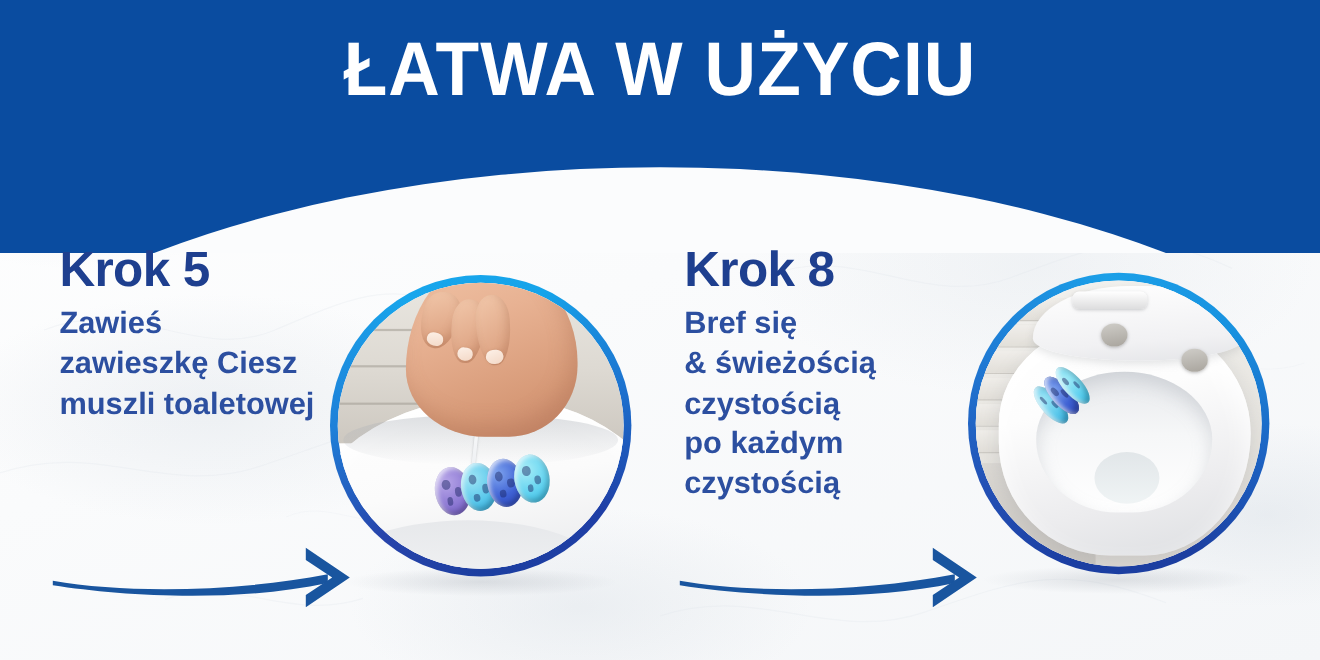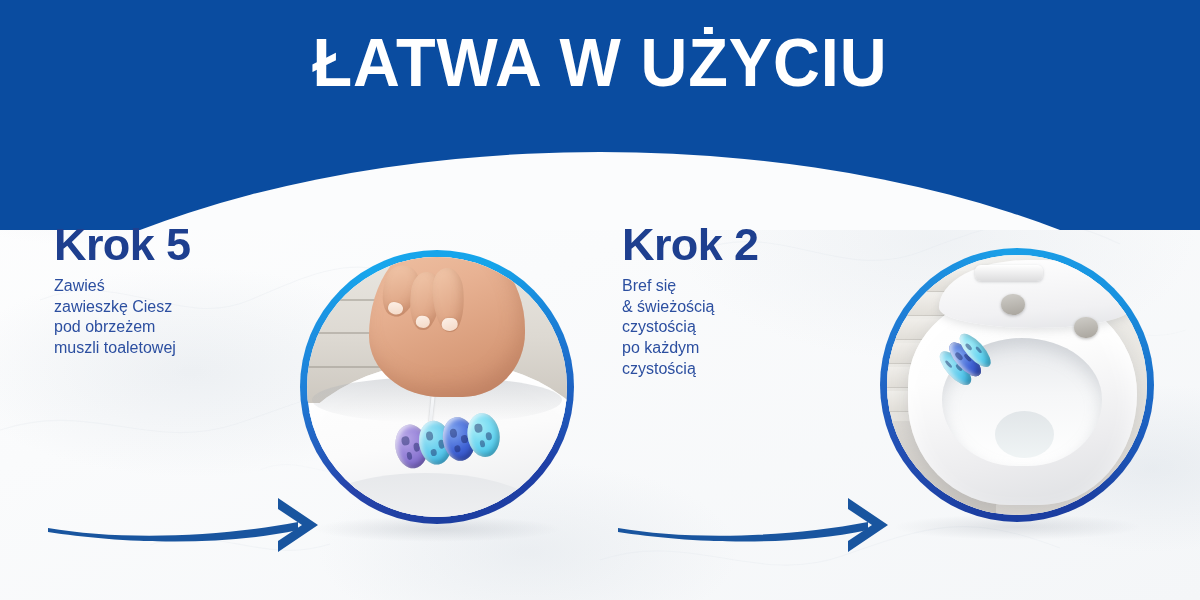--- a/index.html
+++ b/index.html
@@ -75,23 +75,23 @@
     color:#1e3f8f;
     font-size:45px;
     font-weight:bold;
     line-height:1.02;
     letter-spacing:-.6px;
     white-space:nowrap;
   }
   .step-body {
     margin-top:8px;
     color:#2c4fa0;
-    font-size:16px;
+    font-size:28px;
     line-height:1.30;
-    font-weight:normal;
+    font-weight:bold;
   }
   .step-body span { display:block; white-space:nowrap; }
 
   
   .photo-circle {
     position:absolute;
     width:274px; height:274px;
     border-radius:50%;
     padding:7px;
     overflow:hidden;
@@ -326,21 +326,20 @@
     <div class="band-arc"></div>
   </div>
 
   <h1 class="hero-title">ŁATWA W UŻYCIU</h1>
 
   <div class="step step-1">
     <div class="step-heading">Krok 5</div>
     <div class="step-body">
       <span>Zawieś</span>
       <span>zawieszkę Ciesz</span>
-      <span>pod obrzeżem</span>
       <span>muszli toaletowej</span>
     </div>
   </div>
 
   <div class="circle-shadow cs-1"></div>
 
   <div class="photo-circle photo-1 ring-1">
     <div class="photo-inner">
       <div class="p1-wall"></div>
       <div class="p1-tile-line" style="top:16%"></div>
@@ -391,21 +390,21 @@
       </div>
     </div>
   </div>
 
   <svg class="arrow arrow-1" viewBox="0 0 300 70">
     <path d="M2 46 C 70 58, 170 56, 252 40 L 252 48 C 168 66, 66 60, 2 50 Z" fill="#19559f"></path>
     <path d="M232 16 L 272 43 L 232 70 L 232 59 L 256 43 L 232 27 Z" fill="#19559f"></path>
   </svg>
 
   <div class="step step-2">
-    <div class="step-heading">Krok 2</div>
+    <div class="step-heading">Krok 8</div>
     <div class="step-body">
       <span>Bref się</span>
       <span>&amp; świeżością</span>
       <span>czystością</span>
       <span>po każdym</span>
       <span>czystością</span>
     </div>
   </div>
 
   <div class="circle-shadow cs-2"></div>

